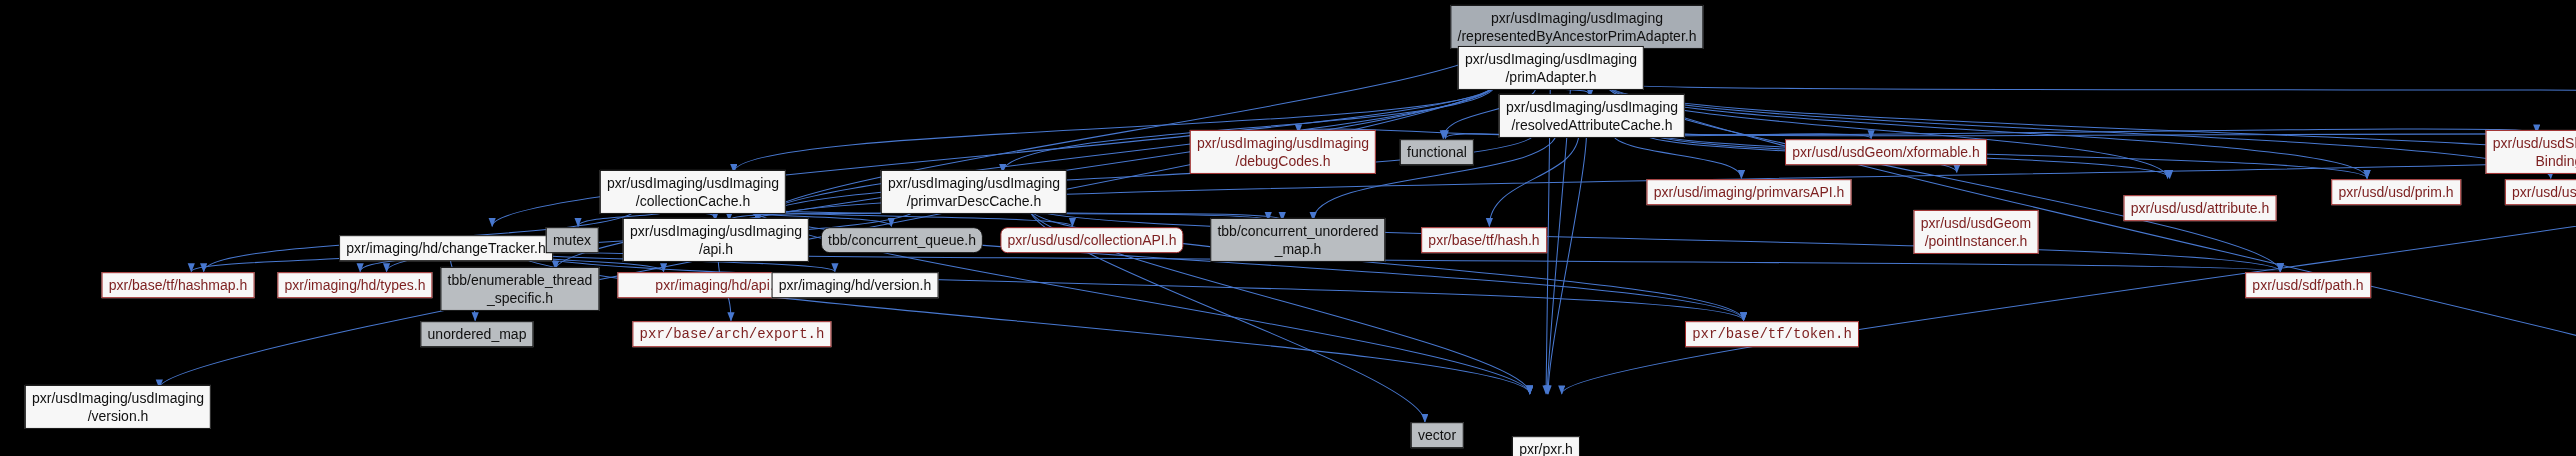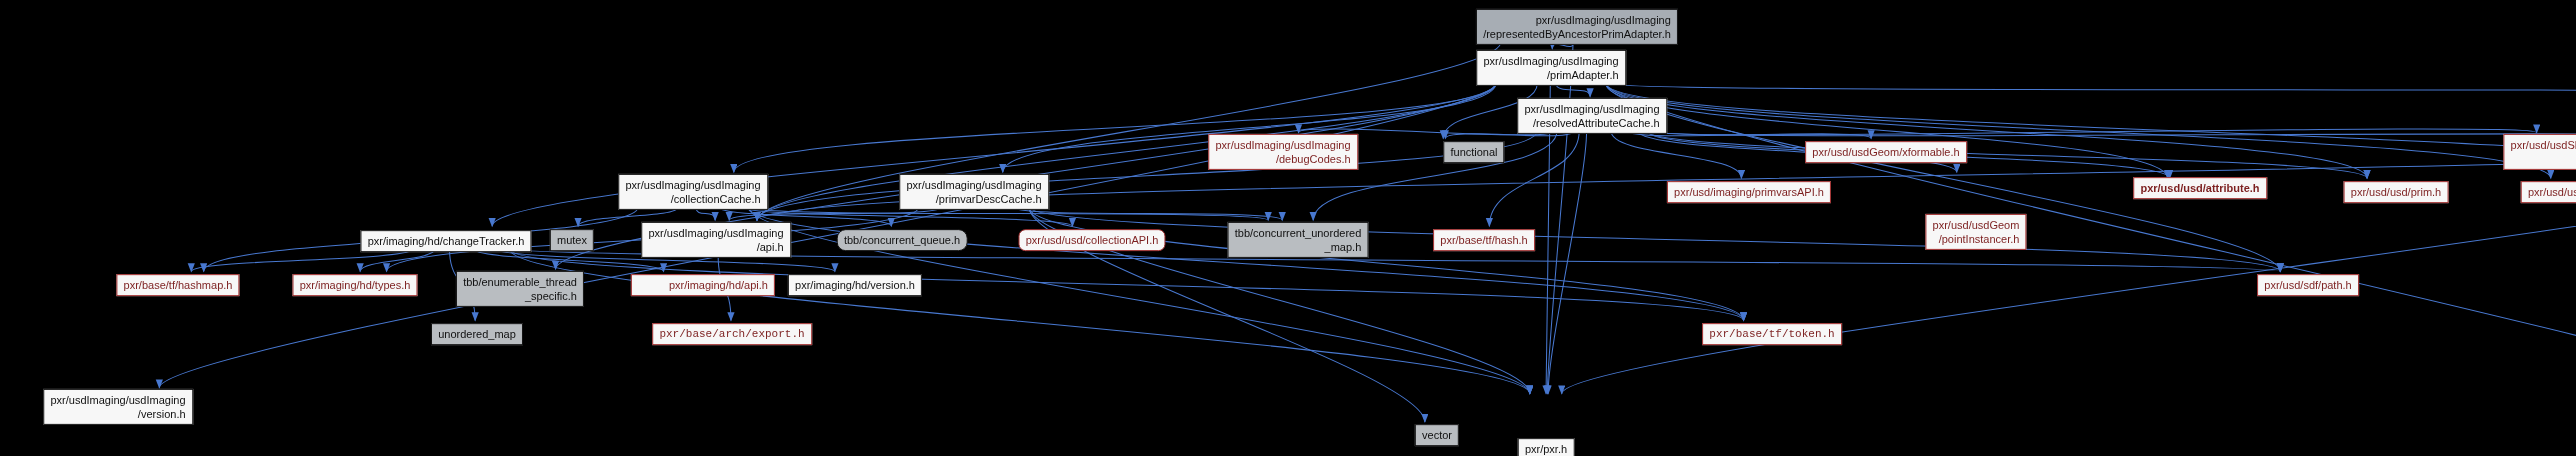--- a/index.html
+++ b/index.html
@@ -17,22 +17,22 @@
   }
   svg.edge-layer {
     position: absolute;
     left: 0;
     top: 0;
   }
   .node {
     position: absolute;
     transform: translate(-50%, -50%);
     white-space: pre;
-    text-align: right;
-    font-size: 11px;
+    text-align: center;
+    font-size: 14px;
     line-height: 1.32;
     padding: 2.6px 6.2px;
     background: var(--node-fill, #f7f7f7);
     border: 1px solid var(--node-border, #101010);
     color: var(--node-text, #101010);
     box-sizing: border-box;
   }
   .node.red {
     border-color: var(--red-border, #9e2a2a);
     color: var(--red-text, #7c1f1f);
@@ -117,35 +117,35 @@
     </svg>
 
 <div class="node current" style="left: 1577px; top: 27px;">pxr/usdImaging/usdImaging
 /representedByAncestorPrimAdapter.h</div>
     <div class="node default" style="left: 1551px; top: 68px;">pxr/usdImaging/usdImaging
 /primAdapter.h</div>
     <div class="node default" style="left: 1592px; top: 116px;">pxr/usdImaging/usdImaging
 /resolvedAttributeCache.h</div>
     <div class="node red" style="left: 1283px; top: 152px;">pxr/usdImaging/usdImaging
 /debugCodes.h</div>
-    <div class="node gray" style="left: 1437px; top: 152px; margin-left: 37px;">functional</div>
+    <div class="node gray" style="left: 1437px; top: 152px;">functional</div>
     <div class="node red" style="left: 1886px; top: 152px;">pxr/usd/usdGeom/xformable.h</div>
     <div class="node red" style="left: 2576px; top: 152px;">pxr/usd/usdShade/material
 BindingAPI.h</div>
     <div class="node default" style="left: 693px; top: 192px;">pxr/usdImaging/usdImaging
 /collectionCache.h</div>
     <div class="node default" style="left: 974px; top: 192px;">pxr/usdImaging/usdImaging
 /primvarDescCache.h</div>
     <div class="node red" style="left: 1749px; top: 192px;">pxr/usd/imaging/primvarsAPI.h</div>
     <div class="node red" style="left: 1976px; top: 192px; margin-top: 40px;">pxr/usd/usdGeom
 /pointInstancer.h</div>
-    <div class="node red" style="left: 2200px; top: 188px; font-weight: bold;">pxr/usd/usd/attribute.h</div>
+    <div class="node red" style="left: 2200px; top: 208px;">pxr/usd/usd/attribute.h</div>
     <div class="node red" style="left: 2396px; top: 192px;">pxr/usd/usd/prim.h</div>
     <div class="node red" style="left: 2586px; top: 192px;">pxr/usd/usd/timeCode.h</div>
-    <div class="node default" style="left: 446px; top: 241px;">pxr/imaging/hd/changeTracker.h</div>
+    <div class="node default" style="left: 446px; top: 248px;">pxr/imaging/hd/changeTracker.h</div>
     <div class="node gray" style="left: 572px; top: 240px;">mutex</div>
     <div class="node default" style="left: 716px; top: 240px;">pxr/usdImaging/usdImaging
 /api.h</div>
     <div class="node gray" style="left: 902px; top: 240px; border-radius: 9px;">tbb/concurrent_queue.h</div>
     <div class="node red" style="left: 1092px; top: 240px; border-radius: 7px;">pxr/usd/usd/collectionAPI.h</div>
     <div class="node gray" style="left: 1298px; top: 240px;">tbb/concurrent_unordered
 _map.h</div>
     <div class="node red" style="left: 1484px; top: 240px;">pxr/base/tf/hash.h</div>
     <div class="node red" style="left: 178px; top: 285px;">pxr/base/tf/hashmap.h</div>
     <div class="node red" style="left: 355px; top: 285px;">pxr/imaging/hd/types.h</div>

